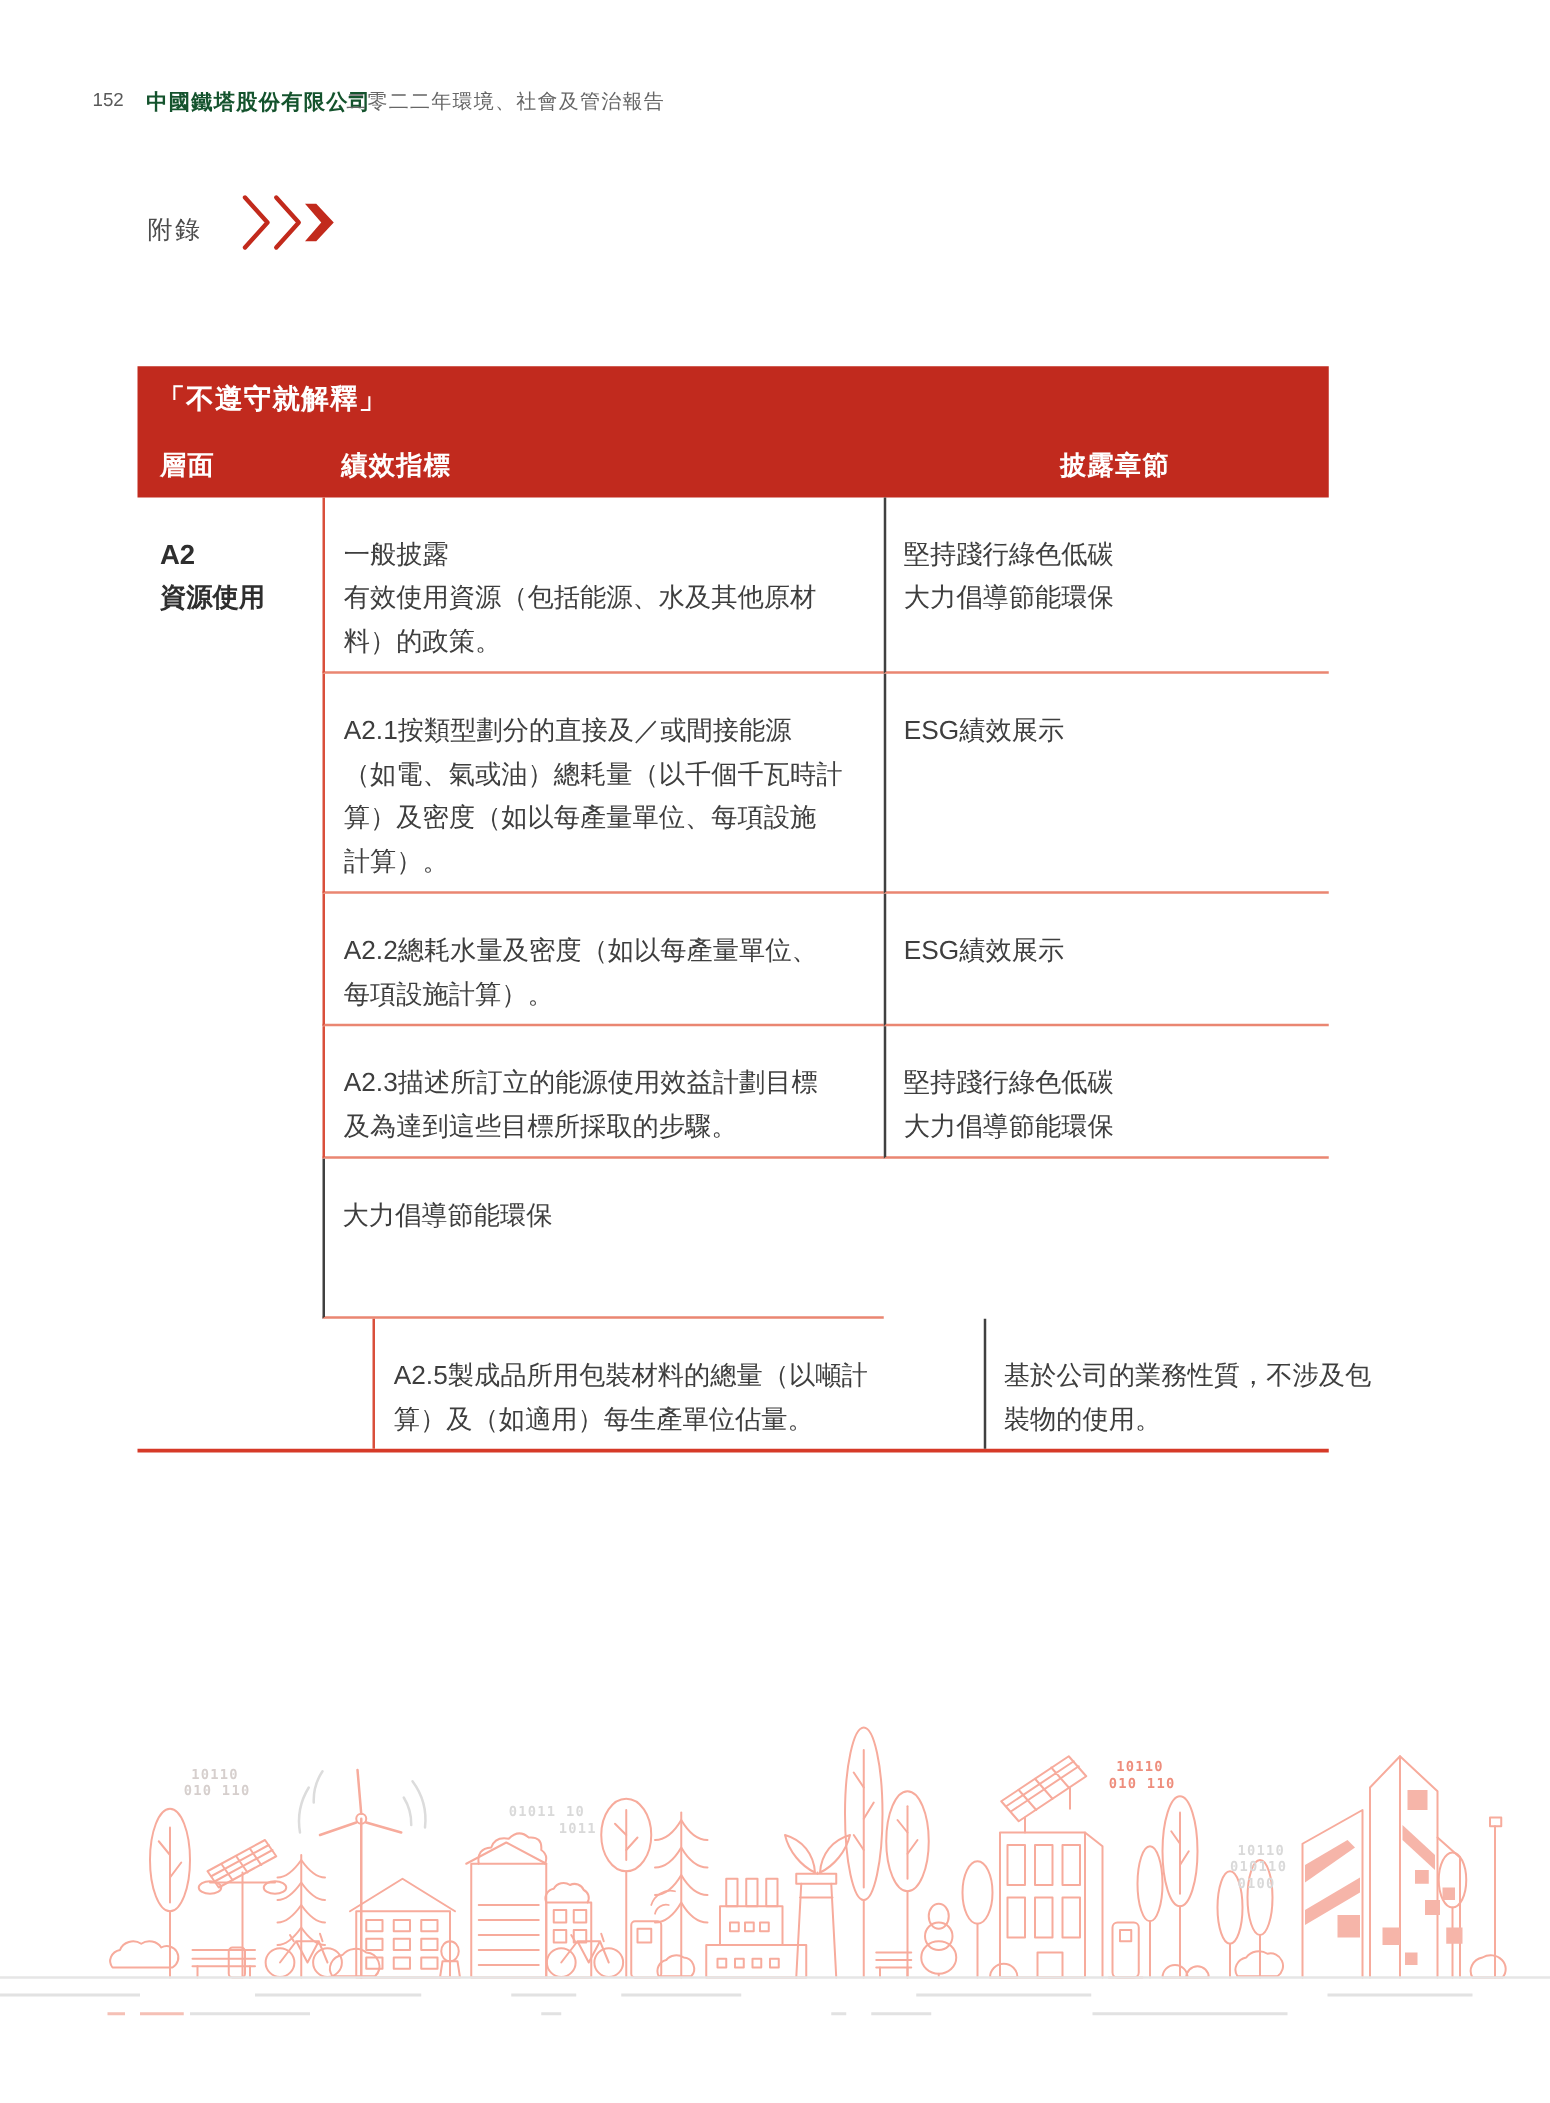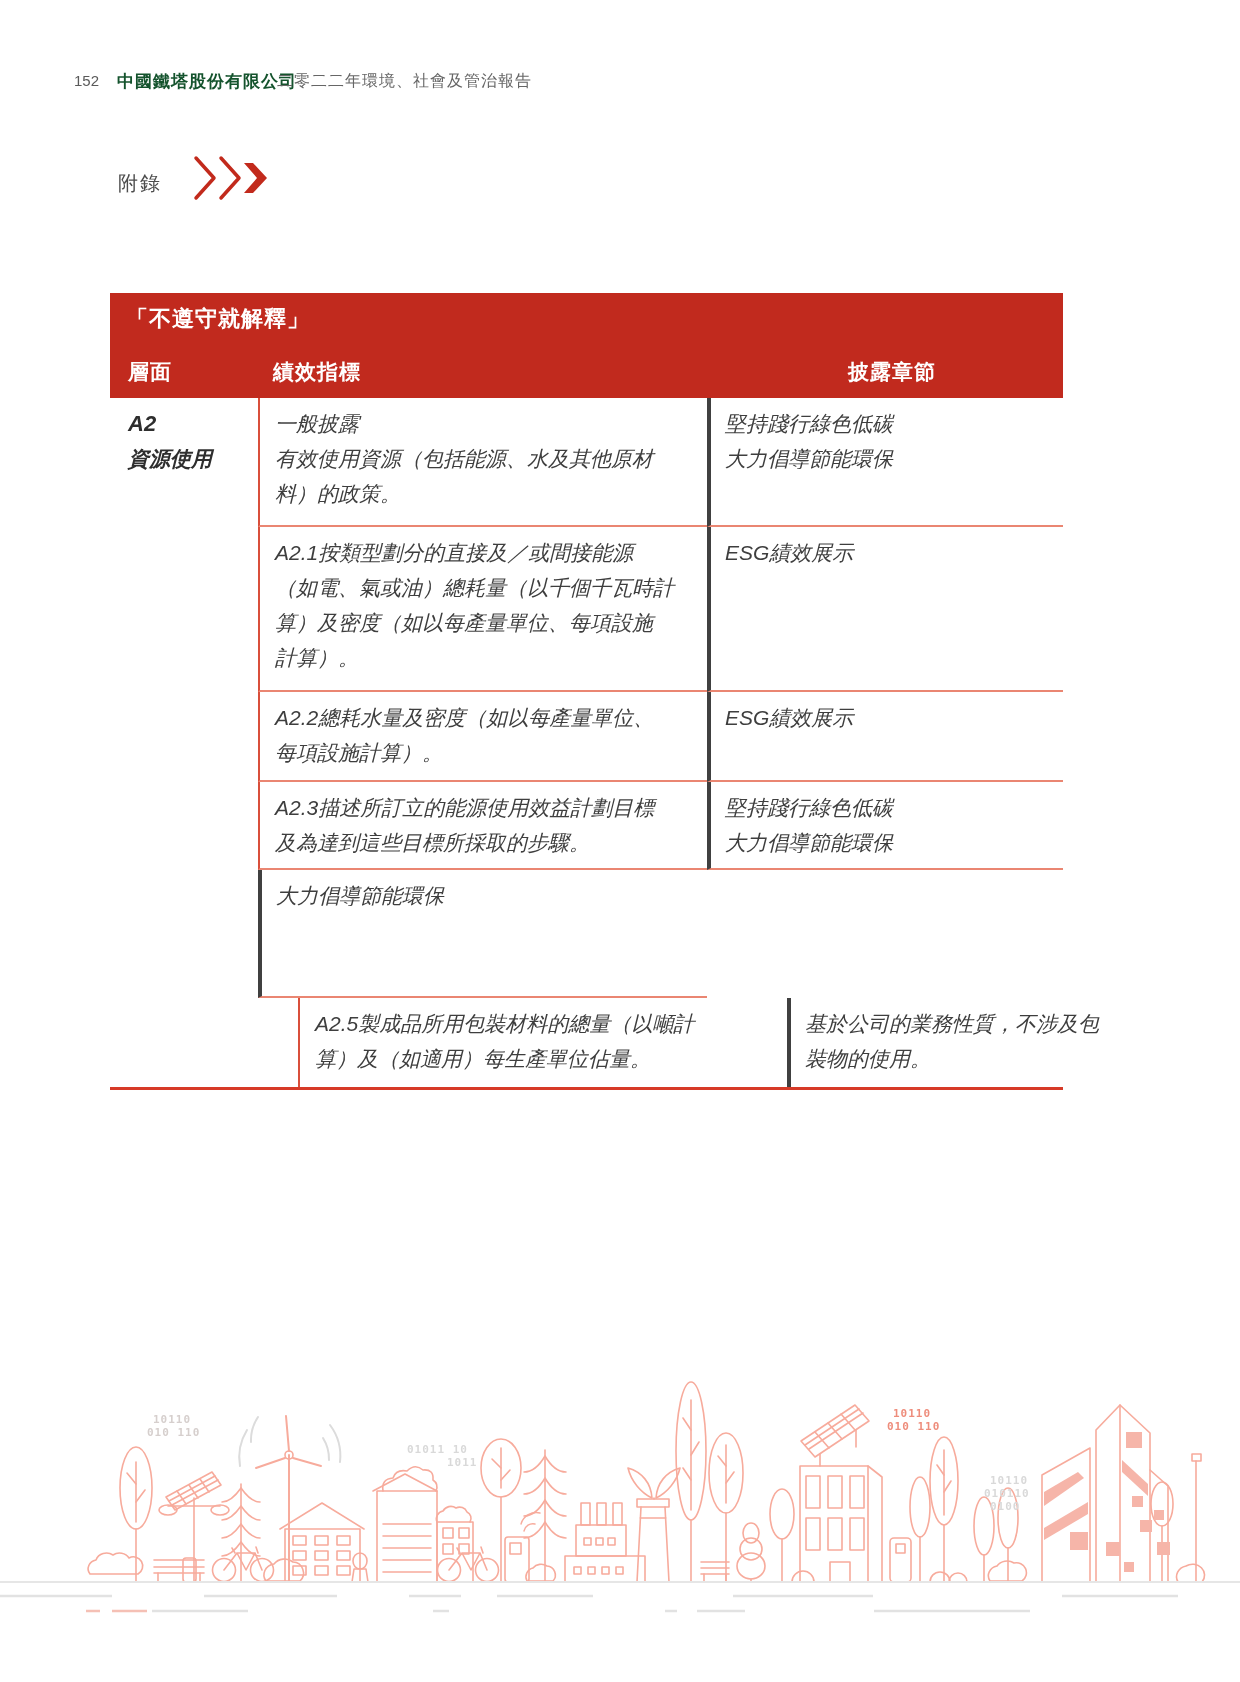--- a/index.html
+++ b/index.html
@@ -25,24 +25,24 @@
   .thead-cols{height:53px;display:grid;grid-template-columns:148px 449px 356px;
               align-items:center;font-size:21px;font-weight:bold;letter-spacing:1px;}
   .thead-cols .h-aspect{padding-left:18px;}
   .thead-cols .h-kpi{padding-left:15px;}
   .thead-cols .h-ch{padding-left:14px;text-align:center;}
 
   .tbody{border-bottom:3px solid #d63a28;}
   .trow{display:grid;grid-template-columns:148px 449px 356px;}
   .r1{min-height:129px;} .r2{min-height:165px;} .r3{min-height:90px;}
   .r4{min-height:88px;}  .r5{min-height:128px;} .r6{min-height:89px;gap:40px;}
-  .cell{padding-top:8px;padding-bottom:6px;font-style:italic;}
+  .cell{padding-top:28px;padding-bottom:6px;}
   .c-aspect{padding-left:18px;}
   .c-kpi{padding-left:15px;border-left:2px solid #d94f3b;}
-  .c-ch{padding-left:14px;border-left:4px solid #404040;}
+  .c-ch{padding-left:14px;border-left:2px solid #404040;}
   .sep .c-kpi,.sep .c-ch{border-bottom:2px solid #ea8672;}
   .ln{font-size:21px;line-height:35px;color:#3e3e3e;white-space:nowrap;}
   .ln.b{font-weight:bold;color:#2e2e2e;}
   .ln.code{font-size:22px;}
 
   
   .cityscape{left:0;top:1270px;}
   .bin{font-family:"DejaVu Sans Mono", monospace;font-size:11px;font-weight:bold;letter-spacing:1px;}
 </style>
 </head>

